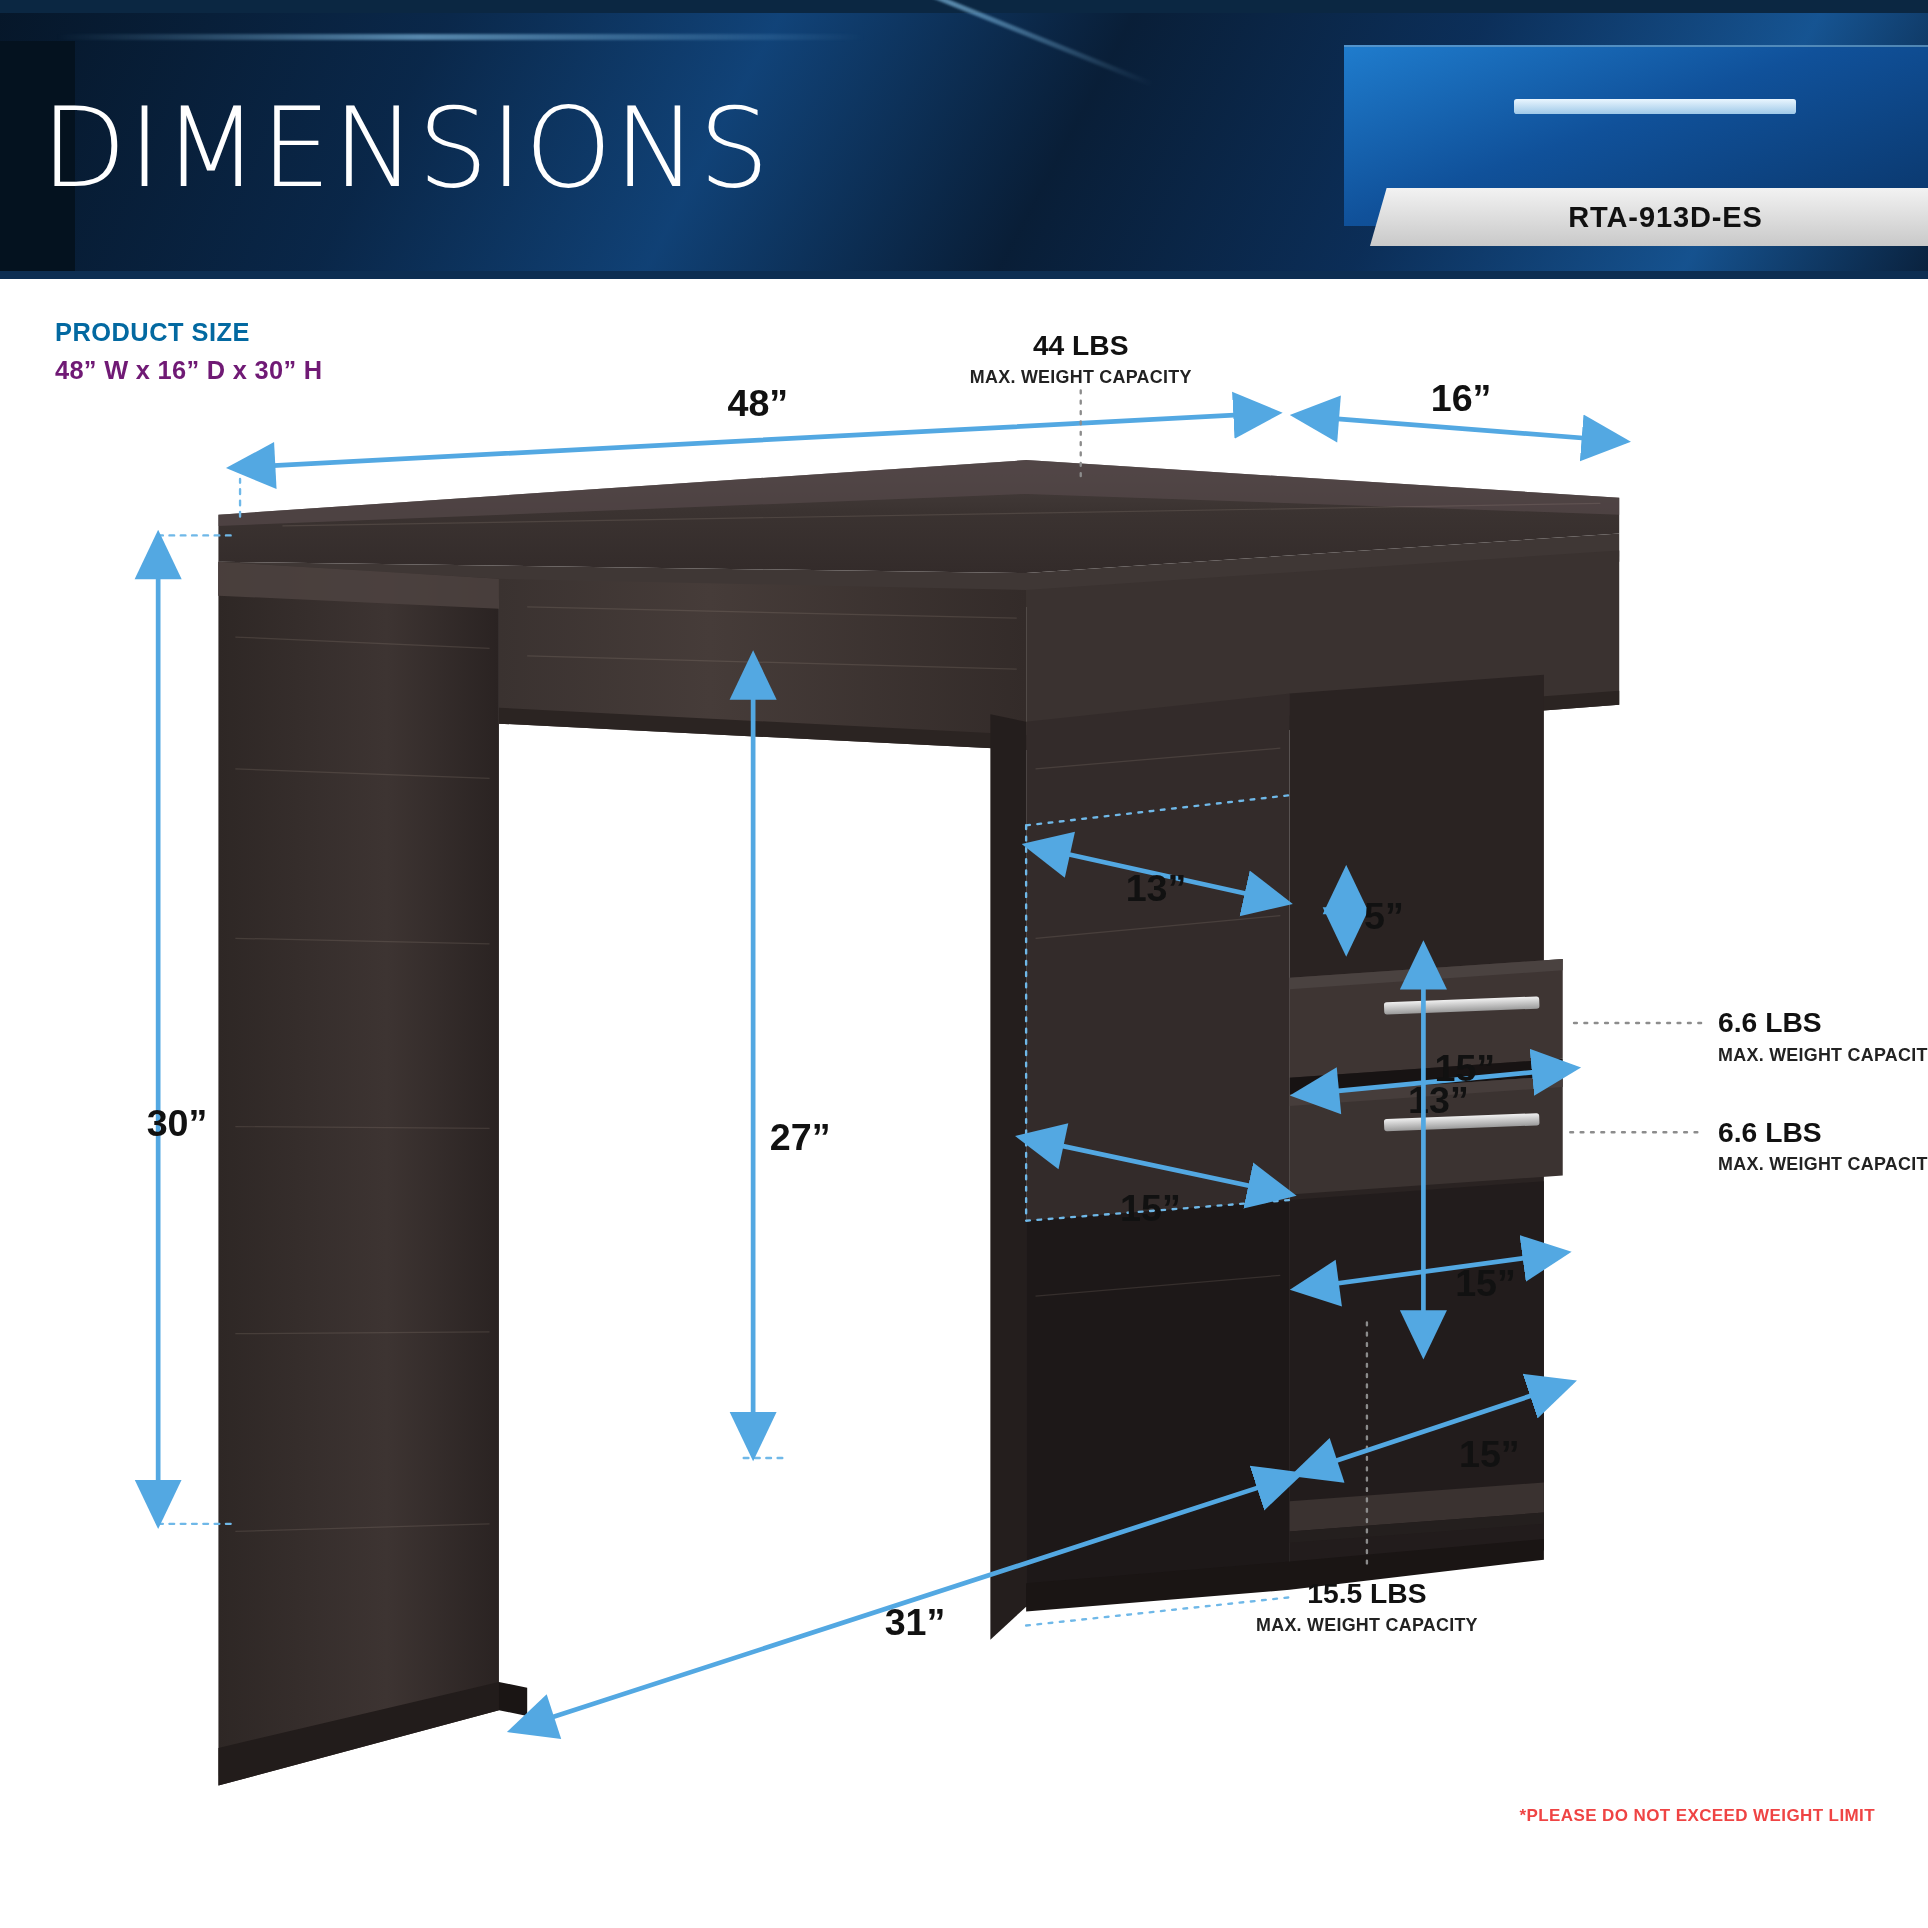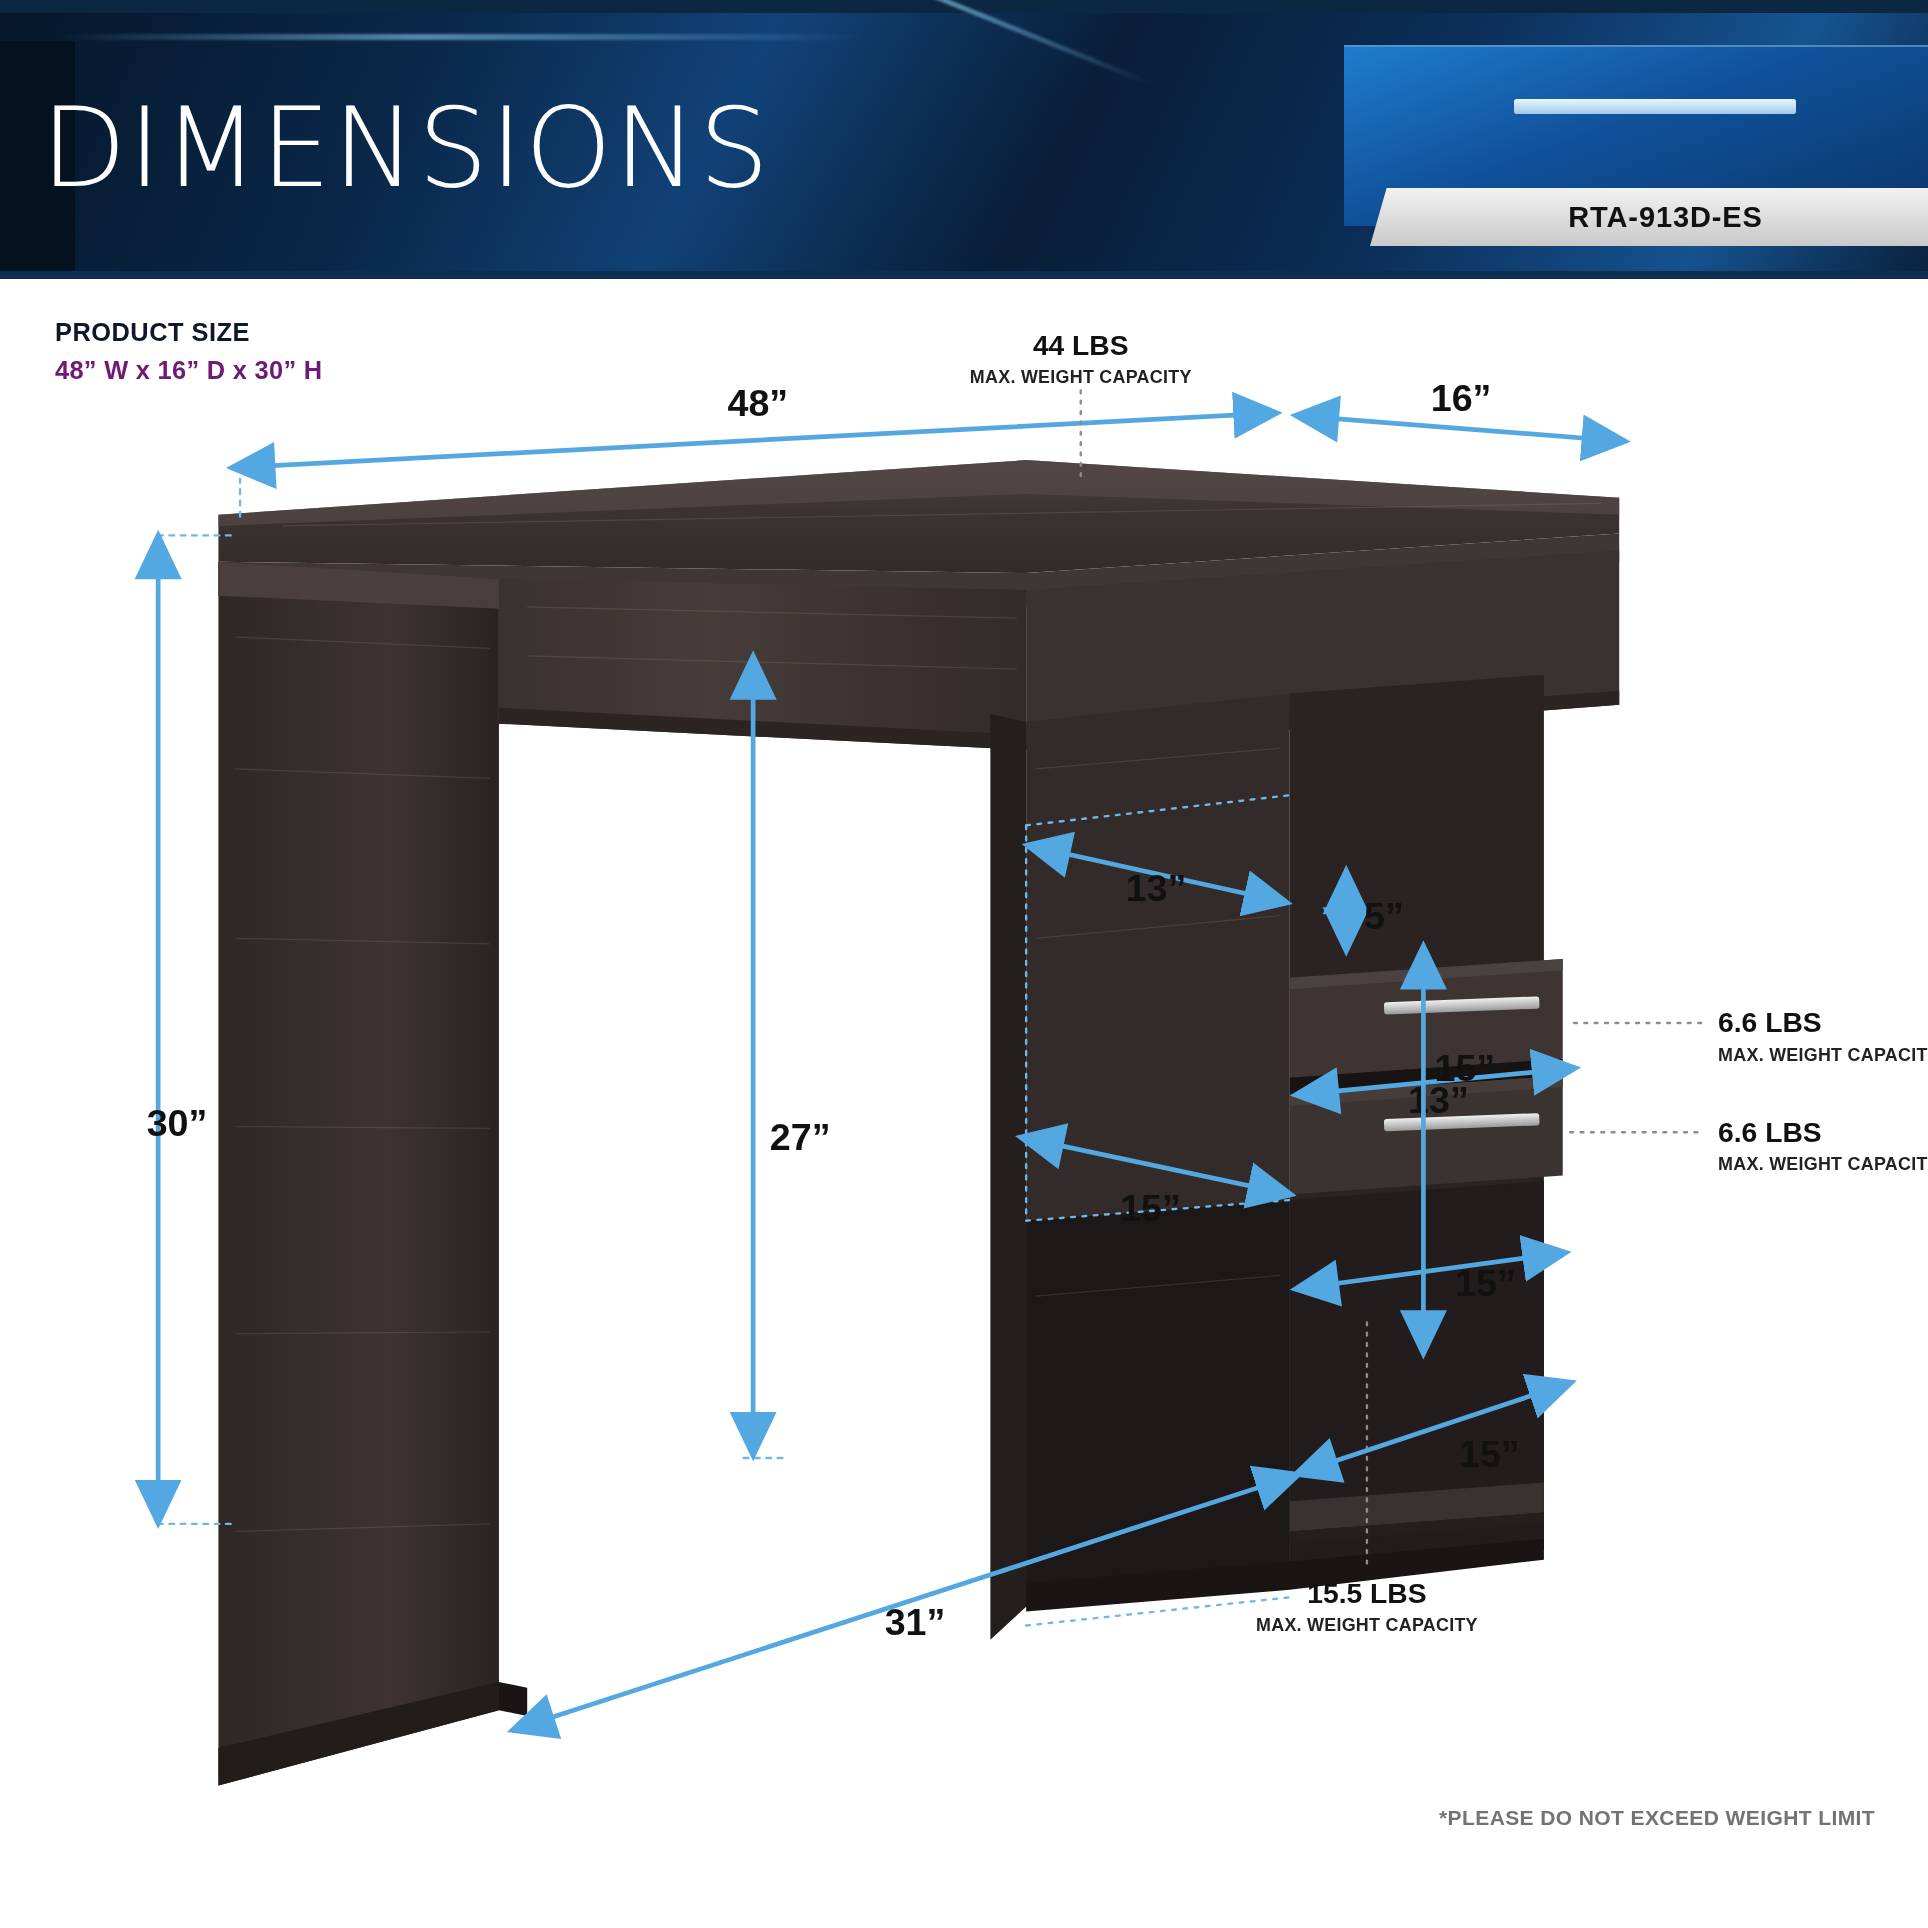--- a/index.html
+++ b/index.html
@@ -100,38 +100,38 @@
   }
 
   
   #product-size-block {
     position: absolute;
     left: 55px; top: 318px;
   }
   #product-size-label {
     font-size: 25.4px;
     font-weight: bold;
-    color: #0f172a;
+    color: #0369a1;
     letter-spacing: 0.5px;
   }
   #product-size-value {
     margin-top: 9.4px;
     font-size: 25.4px;
     font-weight: bold;
     color: #701a75;
     letter-spacing: 0.3px;
   }
 
   
   #footer-note {
     position: absolute;
     right: 53px; top: 1806px;
-    font-size: 21px;
-    font-weight: bold;
-    color: #737373;
+    font-size: 17px;
+    font-weight: bold;
+    color: #ef4444;
     letter-spacing: 0.4px;
   }
 
   
   #diagram {
     position: absolute;
     left: 0; top: 279px;
     width: 1928px;
     height: 1650px;
   }

